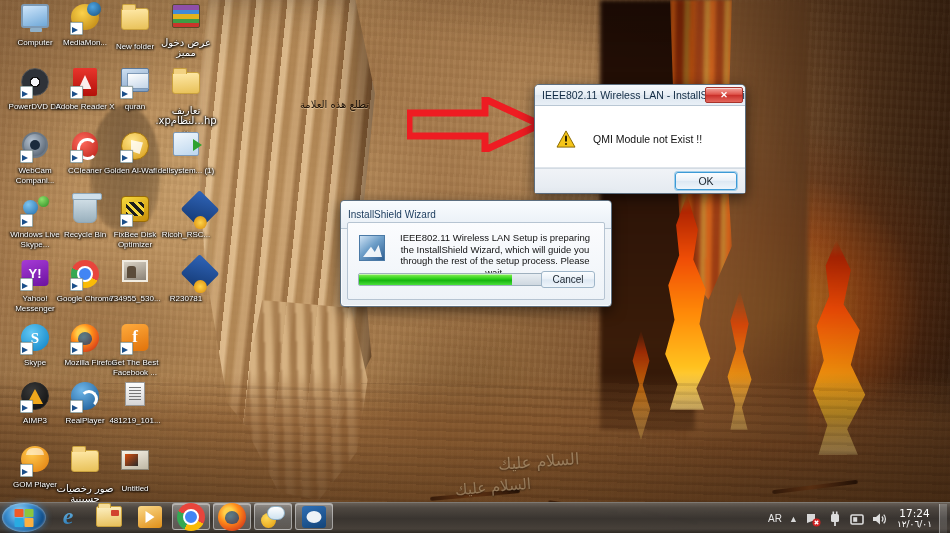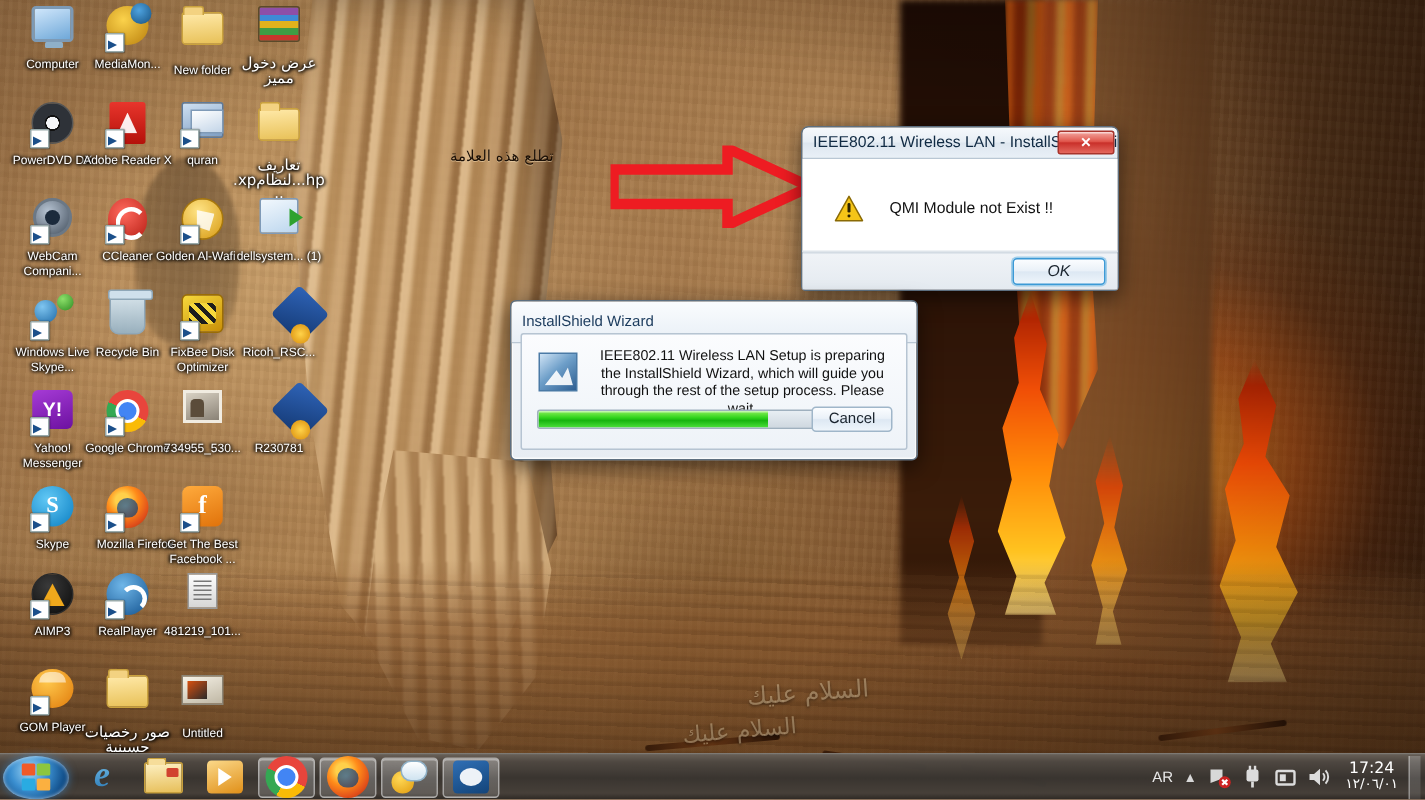--- a/index.html
+++ b/index.html
@@ -262,21 +262,21 @@
     font-size: 10.5px; color: #19232d; cursor: pointer;
     background: linear-gradient(180deg, #fbfdff 0%, #eaf1f8 46%, #dde8f3 52%, #eef5fb 100%);
     border: 1px solid #9fb6c9; border-radius: 3px;
     display: flex; align-items: center; justify-content: center;
   }
   .btn.default { border: 1px solid #3c9ad6; box-shadow: 0 0 0 1px rgba(96,178,226,.55); }
 
   
   #errDlg { left: 534px; top: 84px; width: 212px; height: 110px; }
   #errDlg .win-body { height: 62px; position: relative; border-bottom: 1px solid #dfe5eb; }
-  #errDlg .win-foot { height: 25px; position: relative; font-style: italic; }
+  #errDlg .win-foot { height: 25px; position: relative; }
   .warn-ico { position:absolute; left: 21px; top: 24px; width: 20px; height: 18px; }
   .err-msg { position:absolute; left: 58px; top: 27px; font-size: 10.5px; color: #111; white-space: nowrap; }
   #okBtn { position:absolute; right: 8px; top: 3px; width: 62px; height: 18px; }
 
   
   #isDlg { left: 340px; top: 200px; width: 272px; height: 107px;
            border-radius: 4px; background: linear-gradient(180deg,#f4f7fa,#e7edf3); }
   #isDlg .win-tb { height: 28px; background: linear-gradient(180deg,#fafcfe,#e8eff6); }
   #isDlg .win-title { font-size: 10px; color: #1a3a5c; }
   #isDlg .is-body {
@@ -304,21 +304,21 @@
     font-size: 10px; color: #1a0f06; white-space: nowrap;
     text-shadow: 0 1px 0 rgba(255,230,190,.45);
   }
   #annot-arrow { position: absolute; left: 407px; top: 97px; width: 135px; height: 55px; }
 
   
   #taskbar {
     position: absolute; left: 0; bottom: 0; width: 950px; height: 31px;
     background: linear-gradient(180deg, rgba(104,96,88,.97) 0%, rgba(78,72,66,.97) 16%, rgba(56,52,48,.97) 52%, rgba(70,64,58,.97) 86%, rgba(44,40,36,.97) 100%);
     border-top: 1px solid rgba(190,185,178,.55);
-    display: flex; align-items: center;
+    display: flex; align-items: flex-start;
   }
   #startBtn {
     width: 44px; height: 29px; margin-left: 2px; border-radius: 50%;
     background: radial-gradient(circle at 40% 34%, #9fd6f5 0%, #3b8fd0 38%, #14538f 70%, #0a3360 100%);
     box-shadow: inset 0 0 3px rgba(255,255,255,.7), 0 0 6px rgba(60,140,210,.6);
     position: relative; cursor: pointer; flex: 0 0 auto;
   }
   .winlogo { position:absolute; left:50%; top:50%; transform:translate(-50%,-50%) ; width: 19px; height: 18px;
     display: grid; grid-template-columns: 1fr 1fr; grid-template-rows: 1fr 1fr; gap: 1.5px; transform-origin:center;}
   .winlogo i { display:block; border-radius:1px; }

